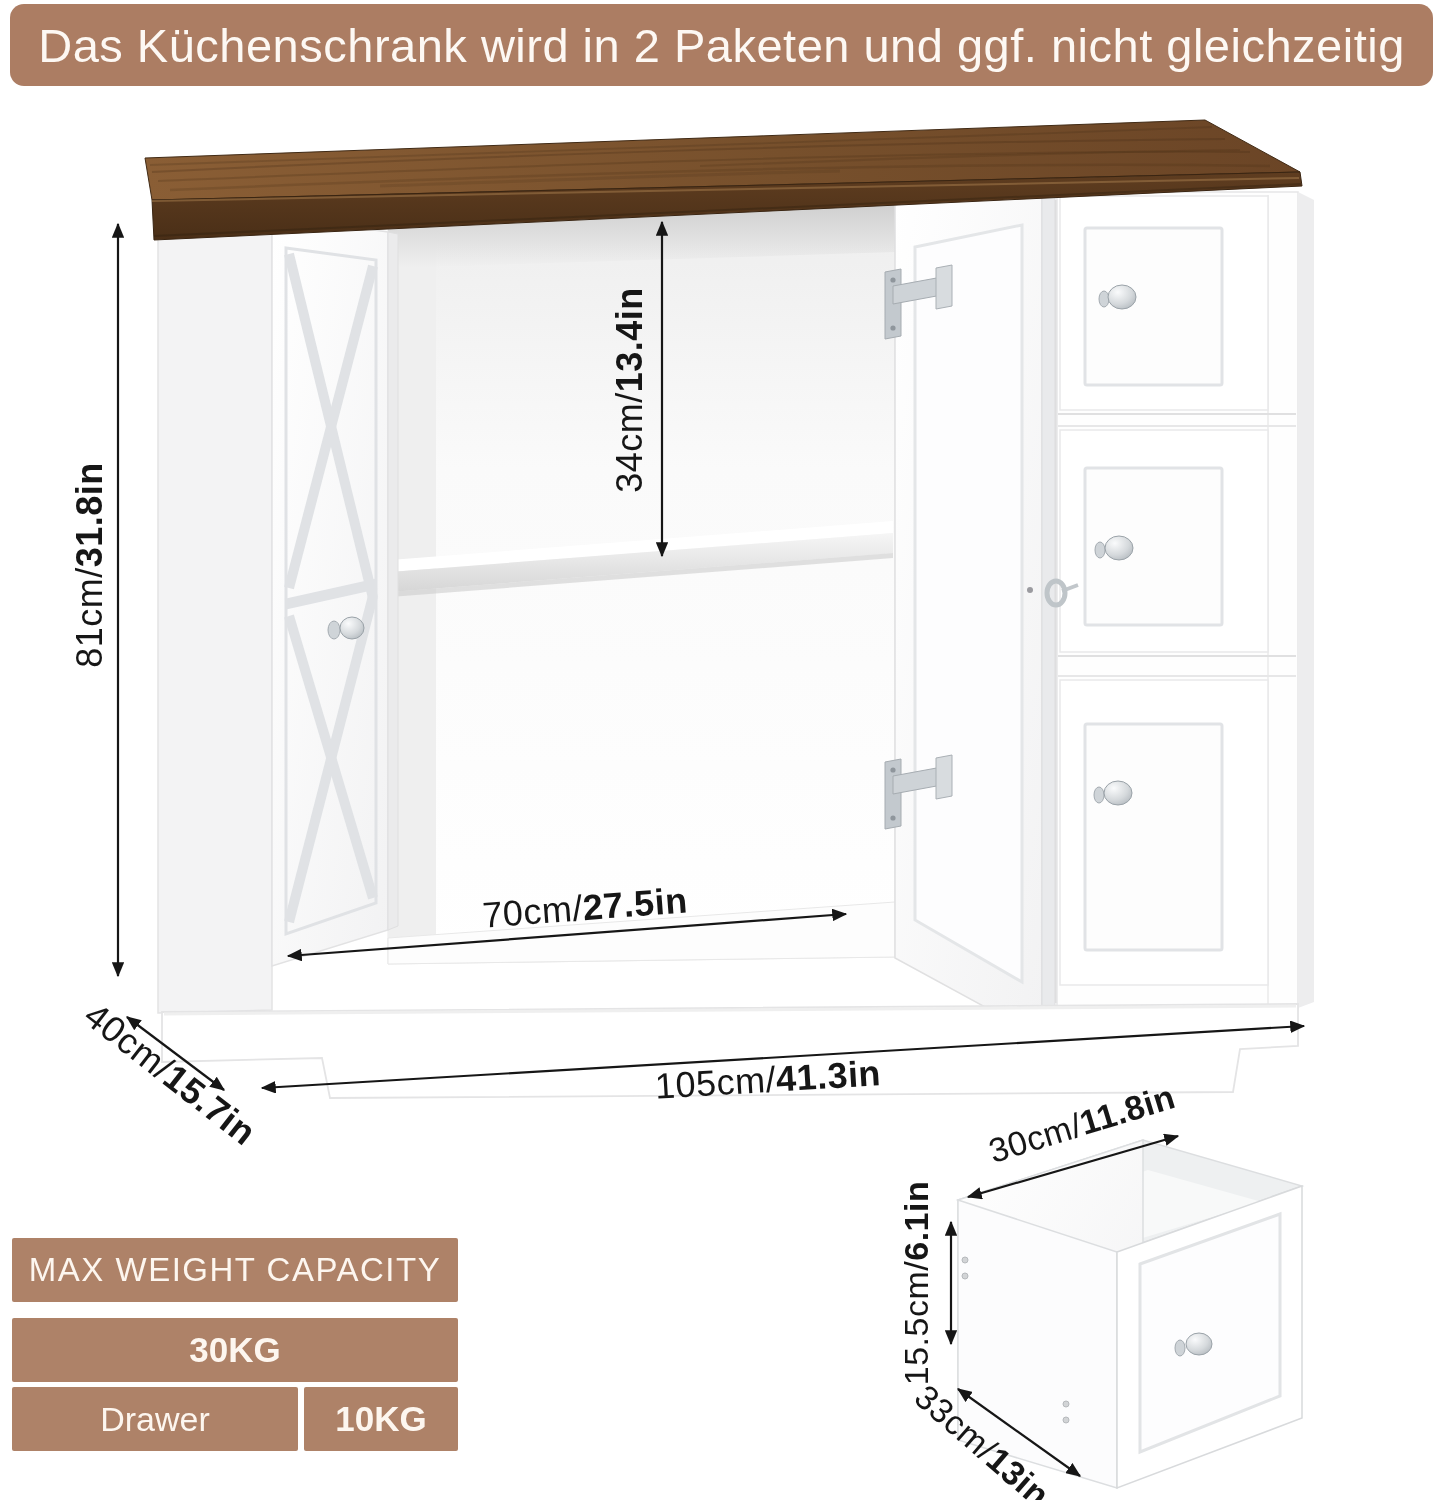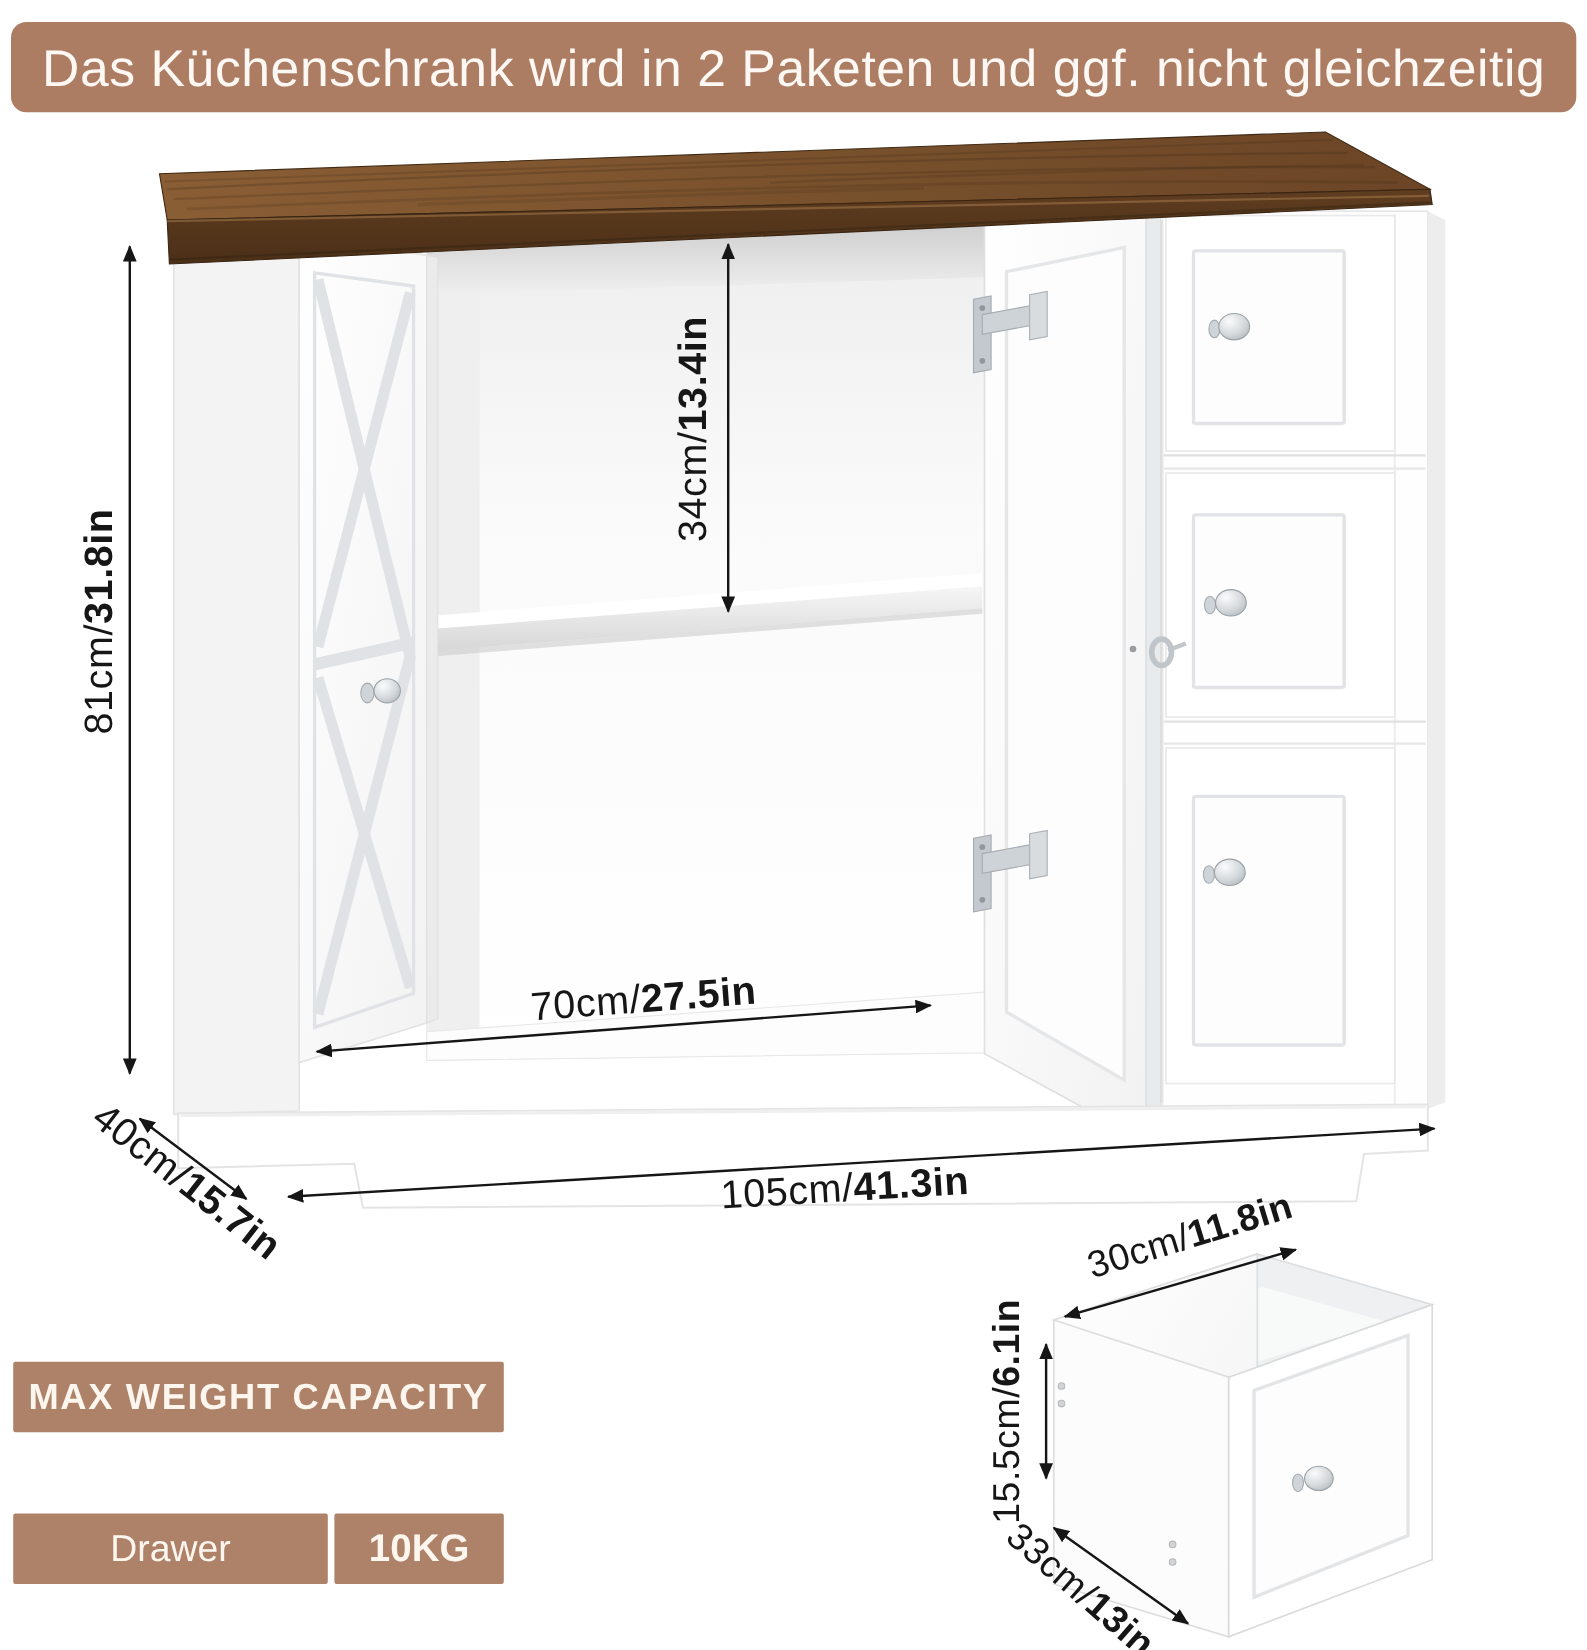--- a/index.html
+++ b/index.html
@@ -2,43 +2,43 @@
 <html style="--banner-bg: #ac7d63; --table-bg: #ae8268;"><head>
 <meta charset="utf-8">
 <style>
   html,body{margin:0;padding:0;}
   body{
     width:1443px;height:1500px;position:relative;background:#ffffff;overflow:hidden;
     font-family:"Liberation Sans", sans-serif;
   }
   
   .banner{
-    position:absolute;left:10px;top:20px;width:1423px;height:82px;
+    position:absolute;left:10px;top:4px;width:1423px;height:82px;
     background:var(--banner-bg,#ac7d63);border-radius:14px;
     display:flex;align-items:center;justify-content:center;
     color:#fdf8f3;font-size:47px;font-weight:400;letter-spacing:.5px;white-space:nowrap;
   }
   
   .diagram-svg{position:absolute;left:0;top:0;width:1443px;height:1500px;}
   .dim-line{stroke:#161616;stroke-width:2.2;fill:none;
     marker-start:url(#arrowhead);marker-end:url(#arrowhead);}
   
   .dim{
     position:absolute;color:#161616;font-size:36px;white-space:nowrap;
     transform-origin:center center;letter-spacing:.5px;
   }
   .dim .n{font-weight:400;}
   .dim .b{font-weight:700;}
   .dim.small{font-size:34px;}
   
   .wtable{position:absolute;left:12px;top:1238px;width:446px;}
   .wt-header{
-    height:64px;background:var(--table-bg,#ae8268);margin-bottom:5px;border-radius:2px;
-    display:flex;align-items:center;justify-content:center;
-    color:#fdf6ef;font-size:33px;font-weight:700;letter-spacing:1.5px;white-space:nowrap;
+    height:64px;background:var(--table-bg,#ae8268);margin-bottom:16px;border-radius:2px;
+    display:flex;align-items:center;justify-content:center;
+    color:#fdf6ef;font-size:33px;font-weight:400;letter-spacing:1.5px;white-space:nowrap;
   }
   .wt-row{display:flex;gap:6px;margin-bottom:5px;height:64px;}
   .wt-label{
     width:286px;background:var(--table-bg,#ae8268);border-radius:2px;
     display:flex;align-items:center;justify-content:center;
     color:#fdf6ef;font-size:34px;font-weight:400;white-space:nowrap;
   }
   .wt-value{
     flex:1;background:var(--table-bg,#ae8268);border-radius:2px;
     display:flex;align-items:center;justify-content:center;
@@ -247,18 +247,19 @@
 <div class="dim small" style="left:916px;top:1283px;transform:translate(-50%,-50%) rotate(-90deg);">
   <span class="n">15.5cm/</span><span class="b">6.1in</span>
 </div>
 <div class="dim small" style="left:982px;top:1446px;transform:translate(-50%,-50%) rotate(41deg);">
   <span class="n">33cm/</span><span class="b">13in</span>
 </div>
 
 <div class="wtable">
   <div class="wt-header">MAX WEIGHT CAPACITY</div>
   <div class="wt-row">
+    <div class="wt-value">30KG</div>
   </div>
   <div class="wt-row">
     <div class="wt-label">Drawer</div>
     <div class="wt-value">10KG</div>
   </div>
 </div>
 
 </body></html>

